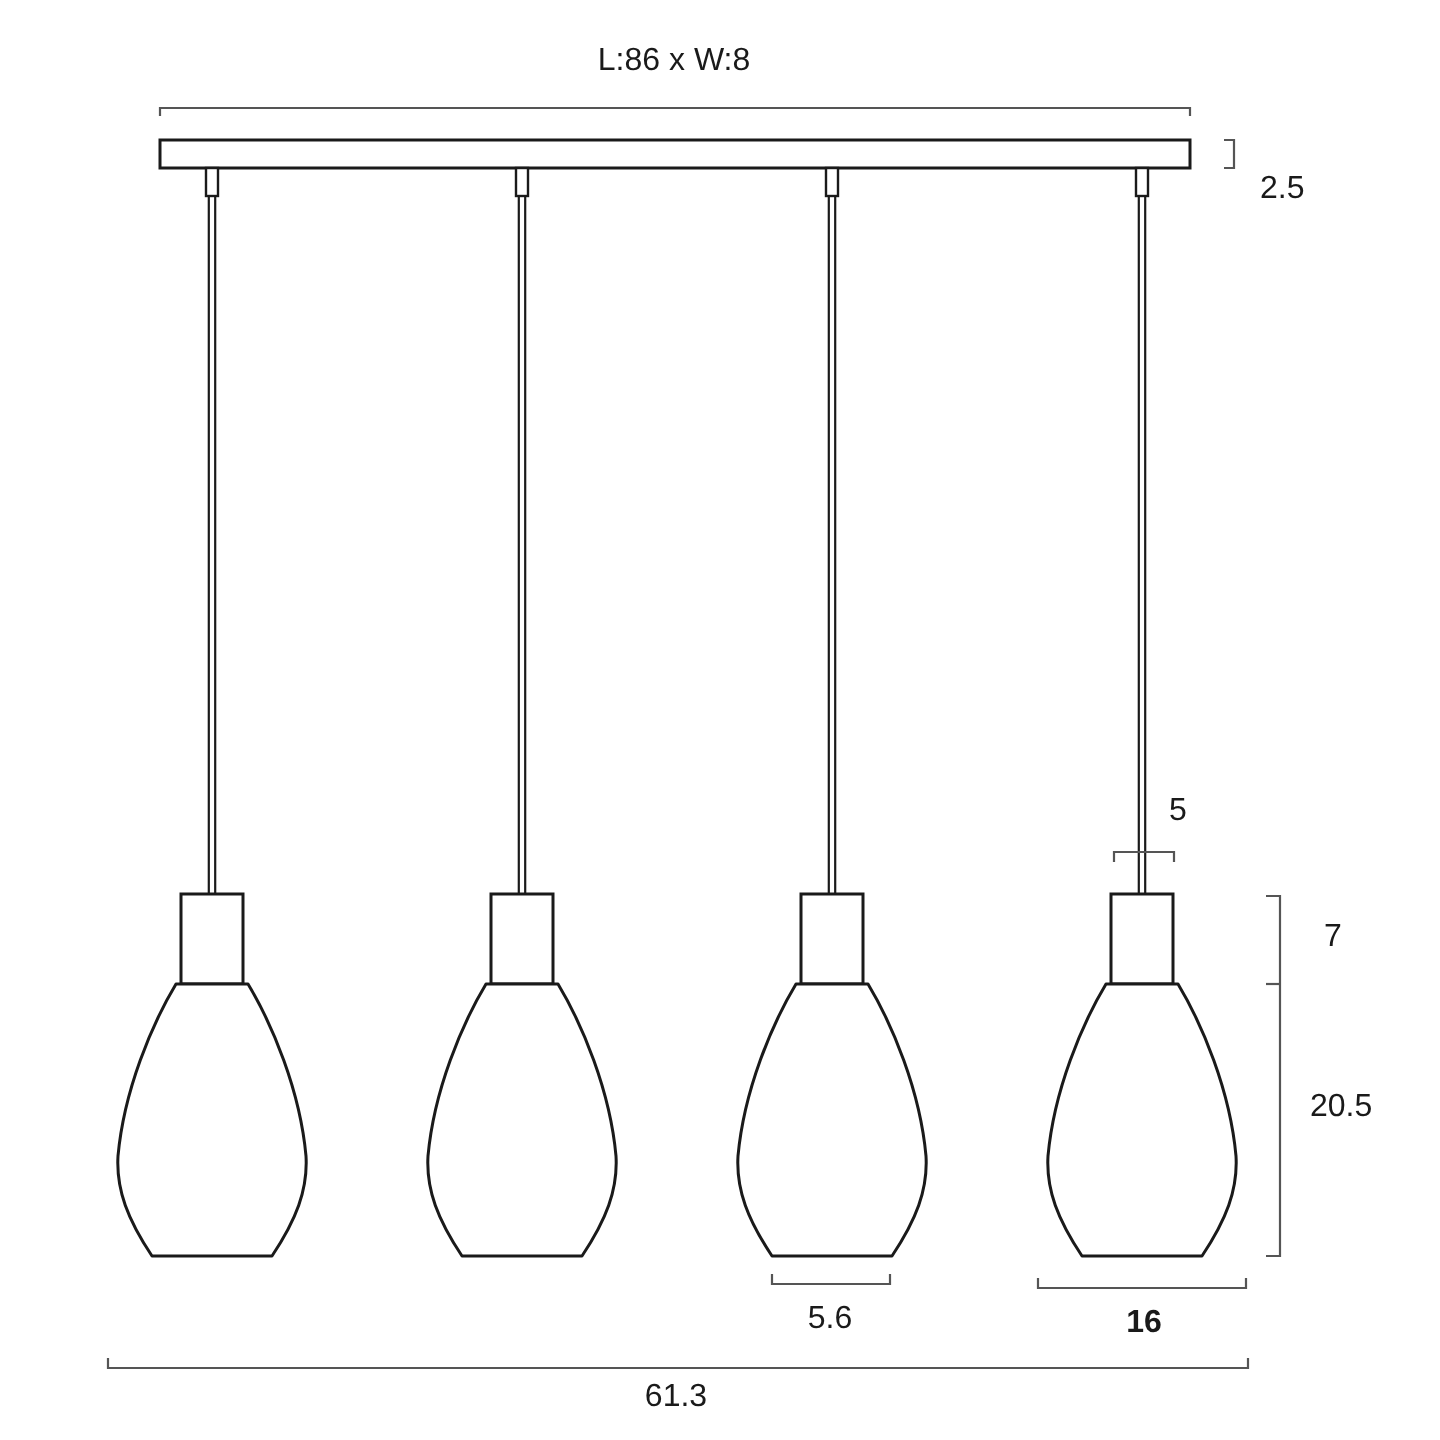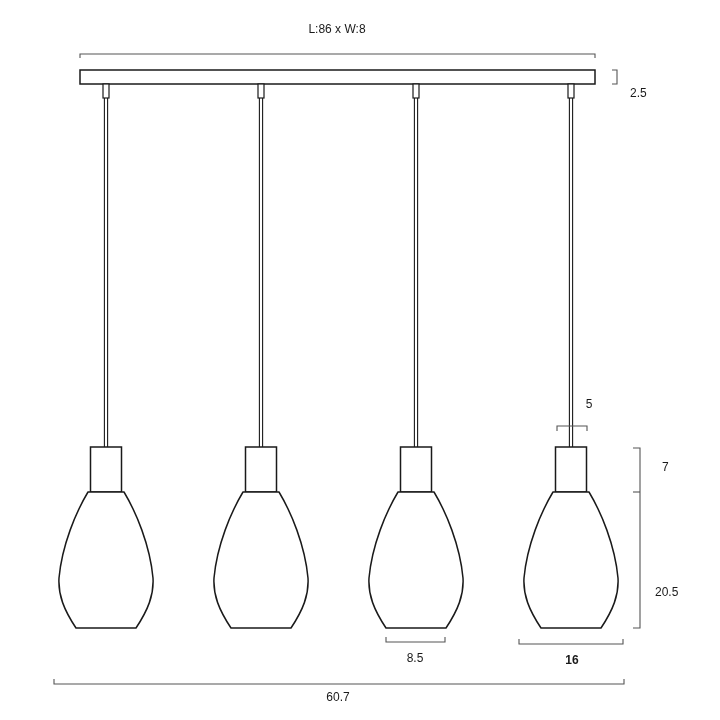--- a/index.html
+++ b/index.html
@@ -1,19 +1,19 @@
 <!DOCTYPE html>
 <html><head>
 <meta charset="utf-8">
 <style>
   html, body { margin: 0; padding: 0; background: #ffffff; }
   body { width: 720px; height: 720px; position: relative; overflow: hidden;
          font-family: "Liberation Sans", sans-serif; }
   #drawing { position: absolute; left: 0; top: 0; }
-  .lbl { position: absolute; font-size: 12px; color: #1a1a1a; line-height: 1;
+  .lbl { position: absolute; font-size: 16px; color: #1a1a1a; line-height: 1;
          white-space: nowrap; }
   .c { transform: translateX(-50%); }
 </style>
 </head>
 <body>
 
 <svg id="drawing" width="720" height="720" viewBox="0 0 720 720" xmlns="http://www.w3.org/2000/svg">
   <defs>
     <g id="pendant">
 
@@ -57,16 +57,16 @@
 
   <path d="M 519 639 L 519 644 L 623 644 L 623 639" fill="none" stroke="#555" stroke-width="1.1"></path>
 
   <path d="M 54 679 L 54 684 L 624 684 L 624 679" fill="none" stroke="#555" stroke-width="1.1"></path>
 </svg>
 
 <div class="lbl c" style="left:337px; top:23px;">L:86 x W:8</div>
 <div class="lbl" style="left:630px; top:67px;margin-top:20px;">2.5</div>
 <div class="lbl c" style="left:589px; top:398px;">5</div>
 <div class="lbl" style="left:662px; top:461px;">7</div>
-<div class="lbl" style="left:655px; top:546px;margin-top:40px;">20.5</div>
-<div class="lbl c" style="left:415px; top:652px;">8.5</div>
+<div class="lbl" style="left:655px; top:546px;">20.5</div>
+<div class="lbl c" style="left:415px; top:652px;">5.6</div>
 <div class="lbl c" style="left:572px; top:654px;font-weight:bold;">16</div>
-<div class="lbl c" style="left:338px; top:691px;">60.7</div>
+<div class="lbl c" style="left:338px; top:691px;">61.3</div>
 
 </body></html>

